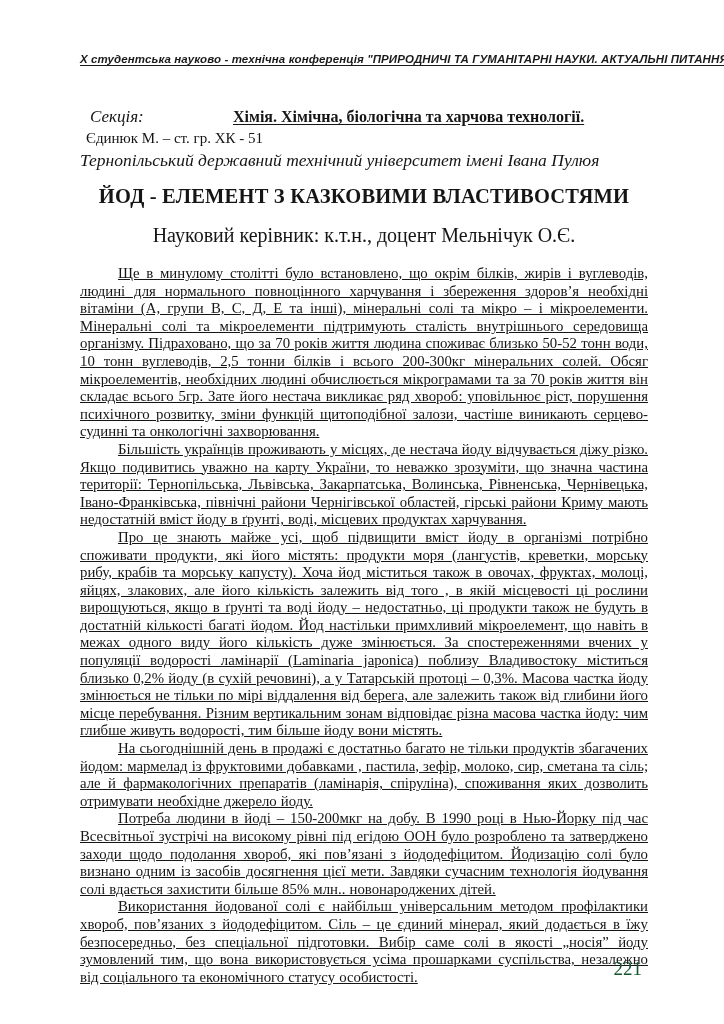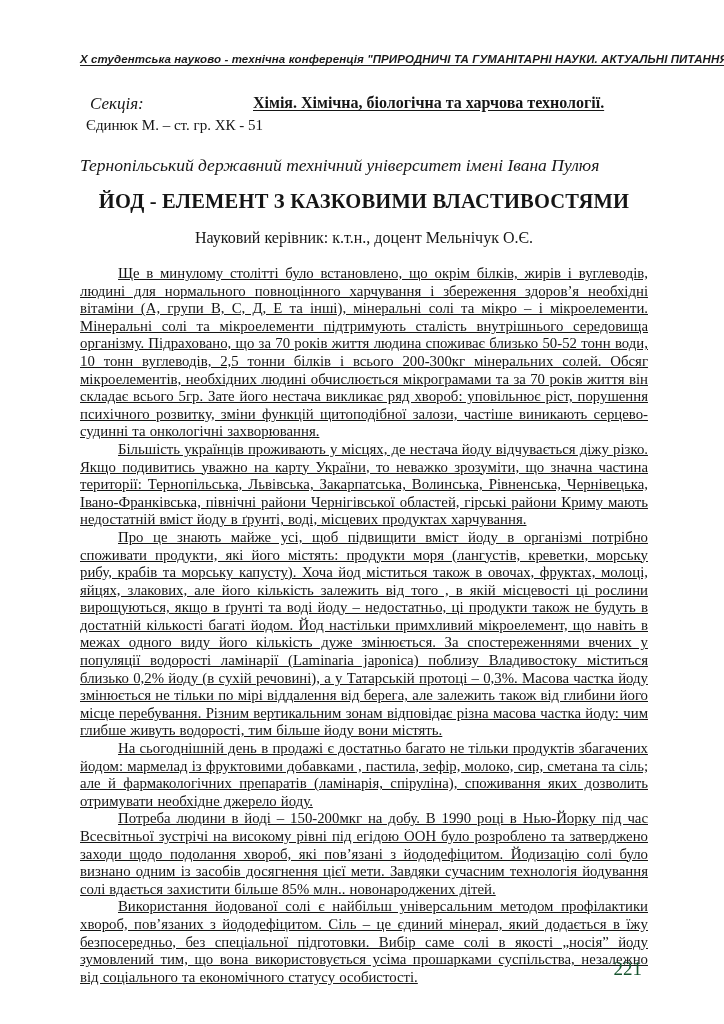--- a/index.html
+++ b/index.html
@@ -29,24 +29,23 @@
     font-size: 11.5px;
     font-weight: bold;
     font-style: italic;
     letter-spacing: 0.1px;
     text-decoration: underline;
     text-underline-offset: 2px;
     color: #1b1b1b;
     white-space: nowrap;
   }
   .section-row {
-    margin-top: 29px;
+    margin-top: 42px;
     display: flex;
-    align-items: flex-start;
-    gap: 20px;
+    align-items: center;
   }
   .section-label {
     font-style: italic;
     font-size: 17px;
     margin-left: 10px;
     width: 143px;
     flex: 0 0 auto;
   }
   .section-title {
     font-weight: bold;
@@ -58,35 +57,35 @@
     margin-top: 9px;
     font-weight: bold;
     font-size: 18px;
   }
   .author {
     margin-top: 3px;
     font-size: 15px;
     margin-left: 6px;
   }
   .university {
-    margin-top: 21px;
+    margin-top: 3px;
     font-style: italic;
     font-size: 17.5px;
   }
   .paper-title {
     margin-top: 14px;
     text-align: center;
     font-weight: bold;
     font-size: 20.5px;
     letter-spacing: 0.2px;
   }
   .supervisor {
     margin-top: 16px;
     text-align: center;
-    font-size: 16px;
+    font-size: 20px;
   }
   .body-text {
     margin-top: 18px;
   }
   .body-text p {
     margin: 0;
     font-size: 14.8px;
     line-height: 17.6px;
     text-align: justify;
     text-indent: 38px;

